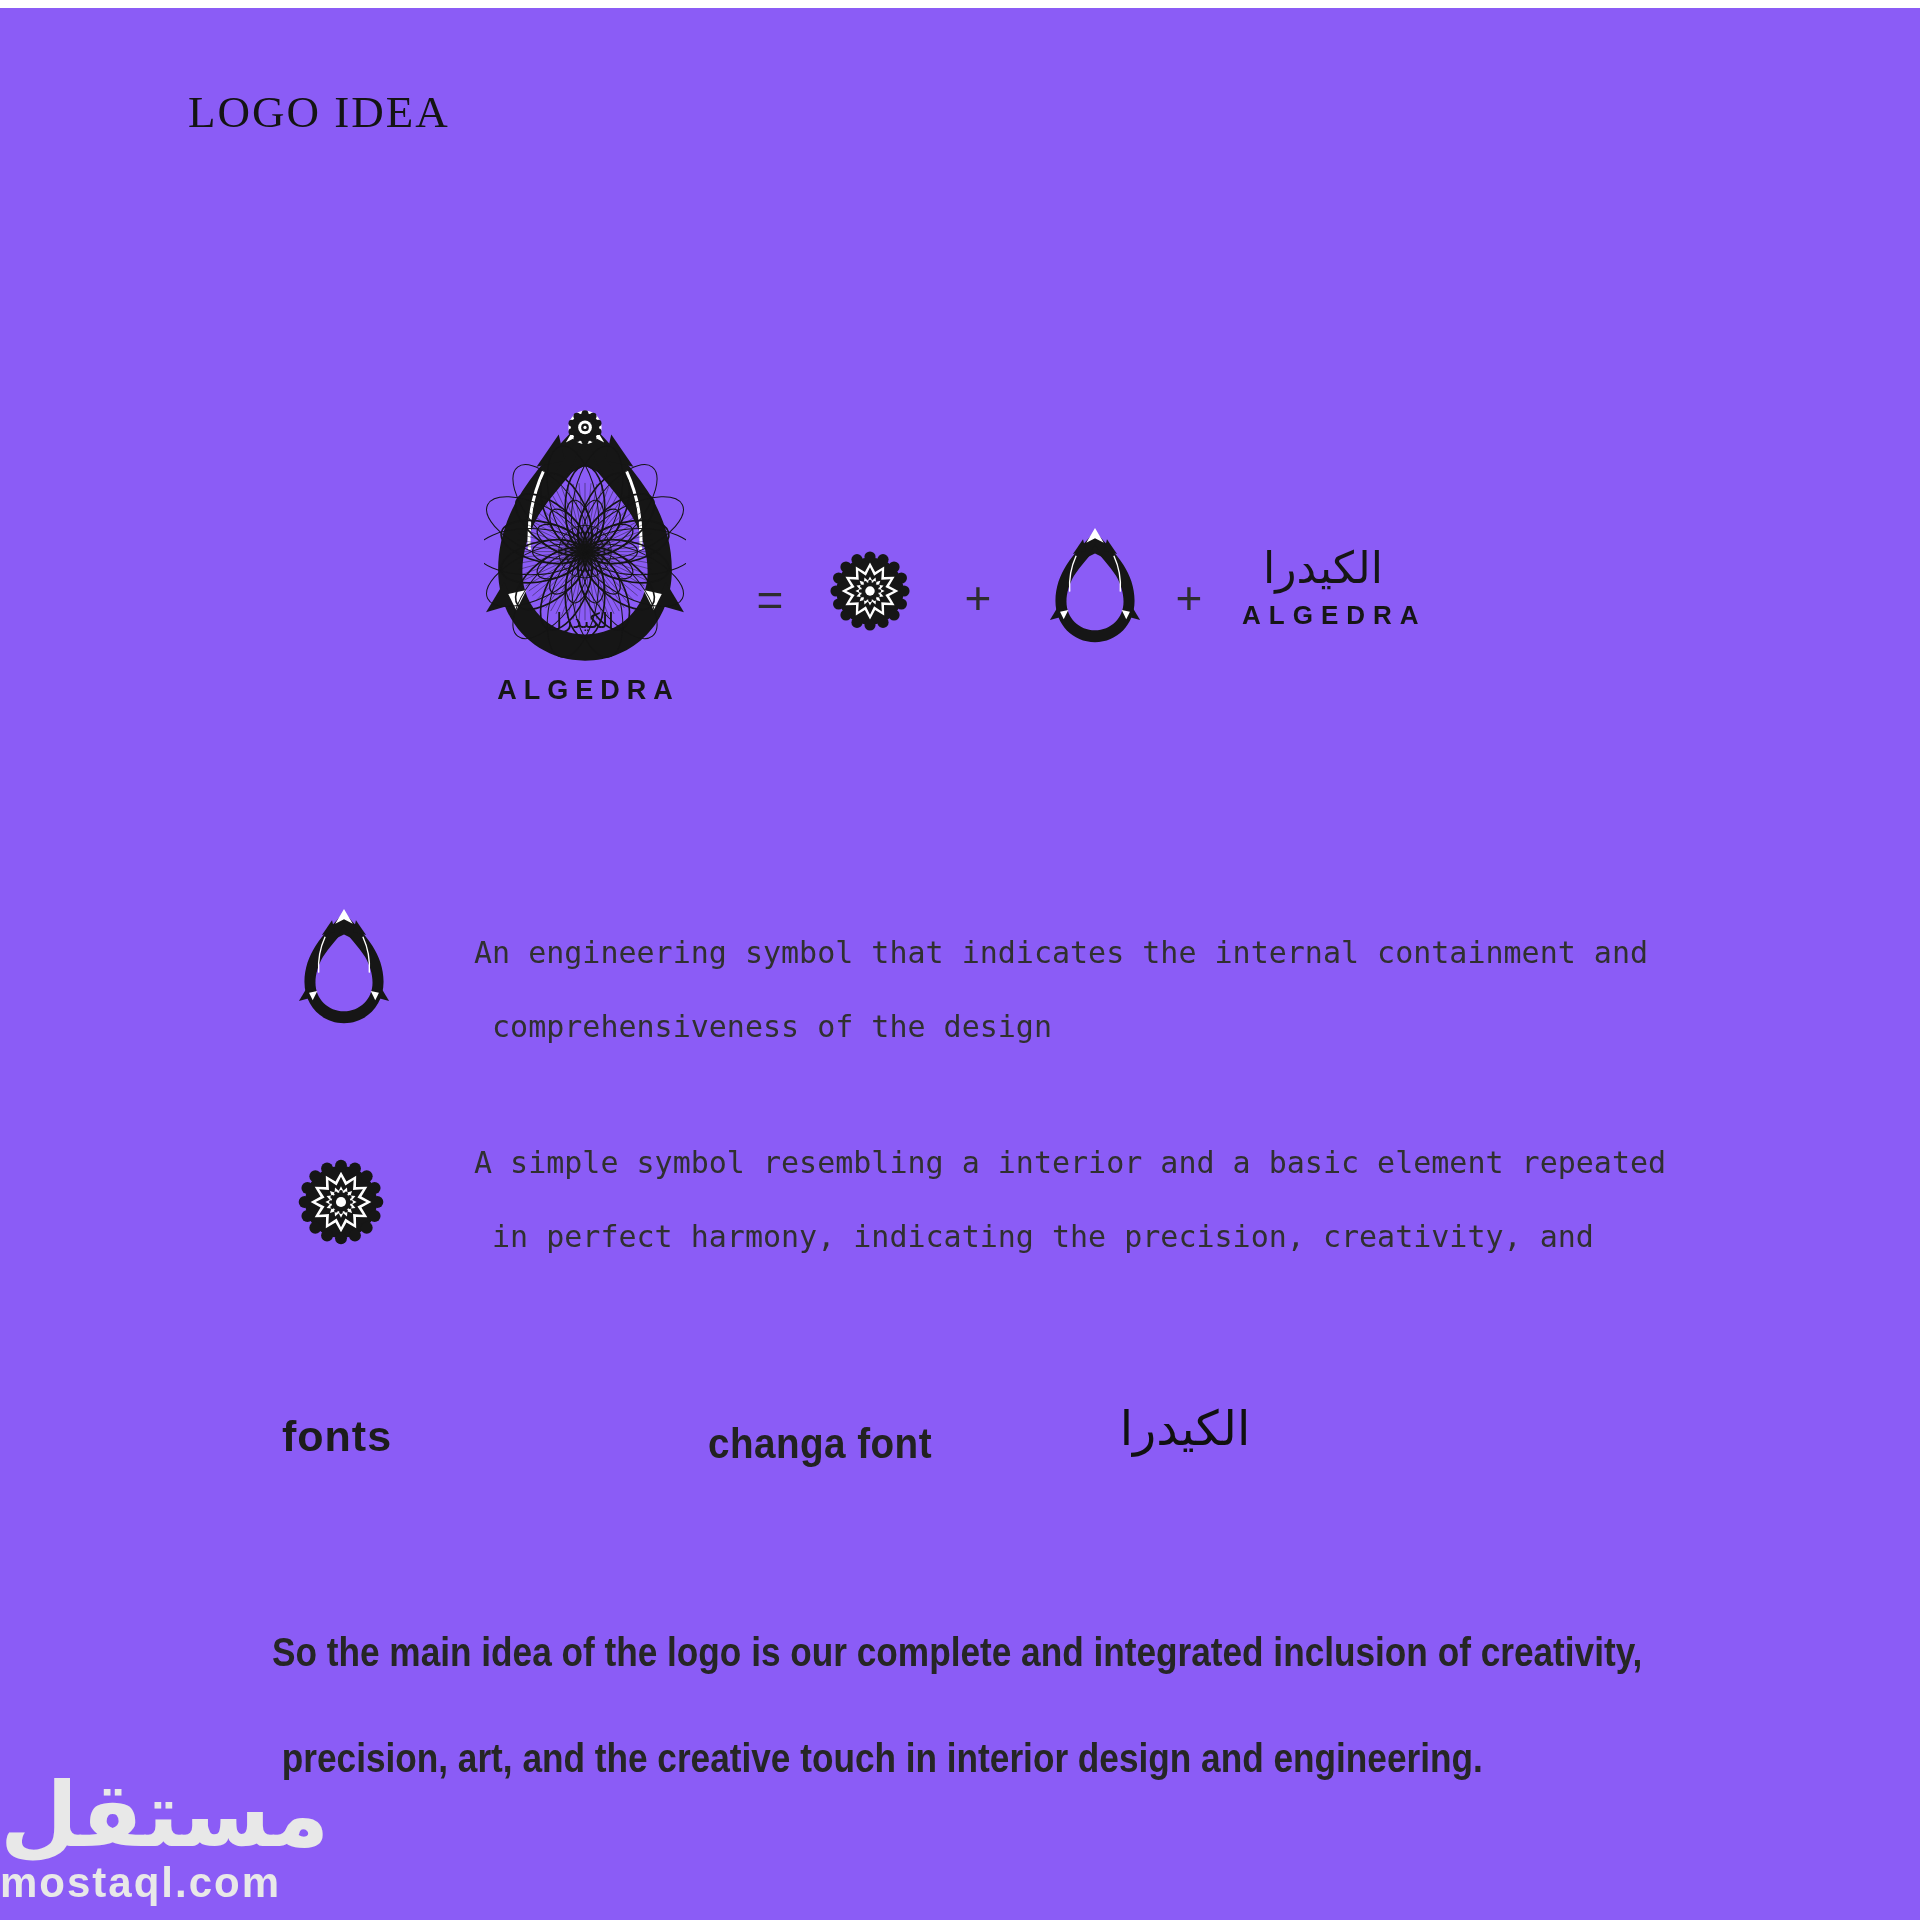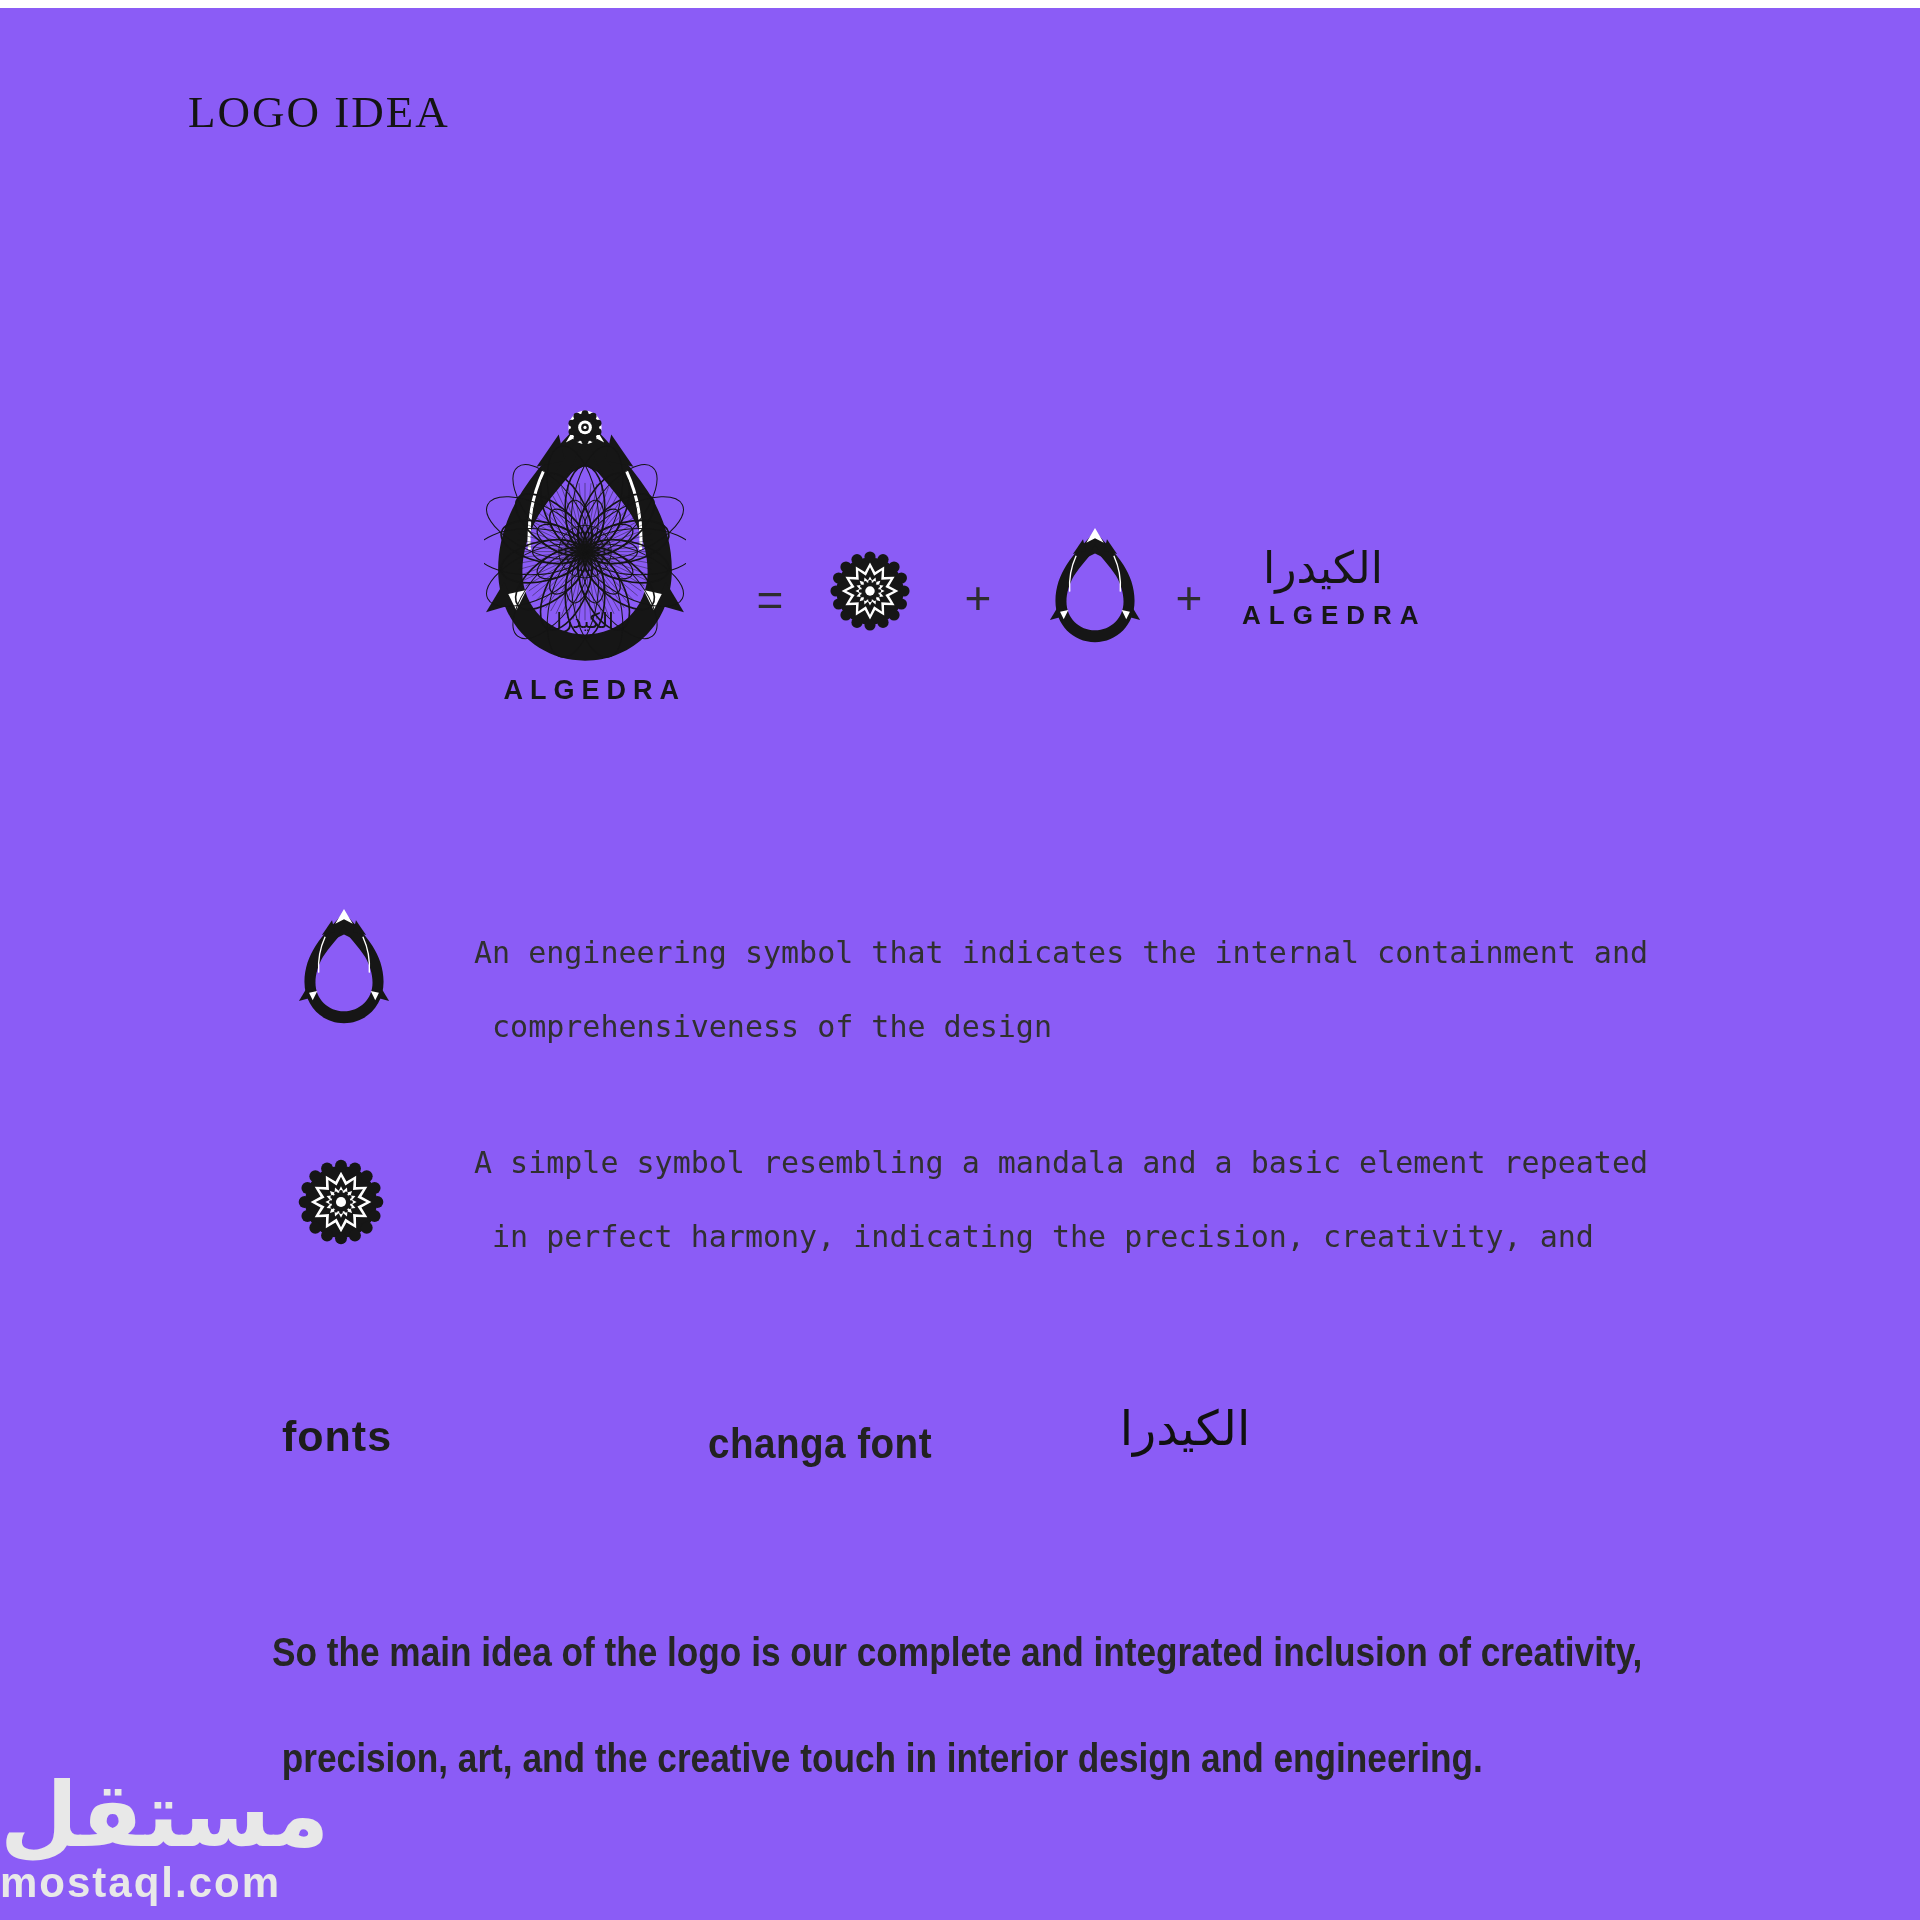--- a/index.html
+++ b/index.html
@@ -6,21 +6,21 @@
   .page{position:relative;width:1920px;height:1920px;background:#8b5cf6;overflow:hidden;
         font-family:"Liberation Sans","DejaVu Sans",sans-serif;color:#161616;margin-top:8px;}
 
   .page-title{position:absolute;left:188px;top:78px;margin:0;
     font-family:"Liberation Serif","DejaVu Serif",serif;font-weight:400;
     font-size:45px;letter-spacing:2px;color:#141414;}
 
   
   .full-logo{position:absolute;left:484px;top:400px;width:202px;text-align:center;}
   .full-logo svg{width:202px;height:263px;display:block;}
-  .brand-word{font-weight:700;color:#161616;letter-spacing:7px;font-size:27px;white-space:nowrap;text-align:right;}
+  .brand-word{font-weight:700;color:#161616;letter-spacing:7px;font-size:27px;white-space:nowrap;}
   .full-logo .brand-word{margin-top:4px;margin-left:7px;}
 
   .op{position:absolute;width:44px;text-align:center;font-size:46px;font-weight:400;color:#2d2d2d;line-height:48px;}
   .op-equals{left:748px;top:568px;}
   .op-plus-1{left:956px;top:566px;}
   .op-plus-2{left:1167px;top:566px;}
 
   .eq-mandala{position:absolute;left:827px;top:540px;width:86px;height:86px;}
   .eq-teardrop{position:absolute;left:1049px;top:519px;width:92px;height:120px;}
 
@@ -338,21 +338,21 @@
         <circle cx="5.50" cy="9.53" r="2" fill="#161616"></circle>
         <circle cx="0.00" cy="11.00" r="2" fill="#161616"></circle>
         <circle cx="-5.50" cy="9.53" r="2" fill="#161616"></circle>
         <circle cx="-9.53" cy="5.50" r="2" fill="#161616"></circle>
         <circle cx="-11.00" cy="0.00" r="2" fill="#161616"></circle>
         <circle cx="-9.53" cy="-5.50" r="2" fill="#161616"></circle>
         <circle cx="-5.50" cy="-9.53" r="2" fill="#161616"></circle>
         <circle r="5.5" fill="#fff"></circle>
       </g>
   </svg>
-  <p class="explain-text explain-2"><span>A simple symbol resembling a mandala and a basic element repeated</span><br>
+  <p class="explain-text explain-2"><span>A simple symbol resembling a interior and a basic element repeated</span><br>
 <span> in perfect harmony, indicating the precision, creativity, and</span><br>
 </p>
 
   <h2 class="fonts-heading">fonts</h2>
   <div class="latin-font-name">changa font</div>
   <div class="arabic-font-sample">الكيدرا</div>
 
   <p class="conclusion"><span>So the main idea of the logo is our complete and integrated inclusion of creativity,</span><br>
 <span> precision, art, and the creative touch in interior design and engineering.</span></p>
 

